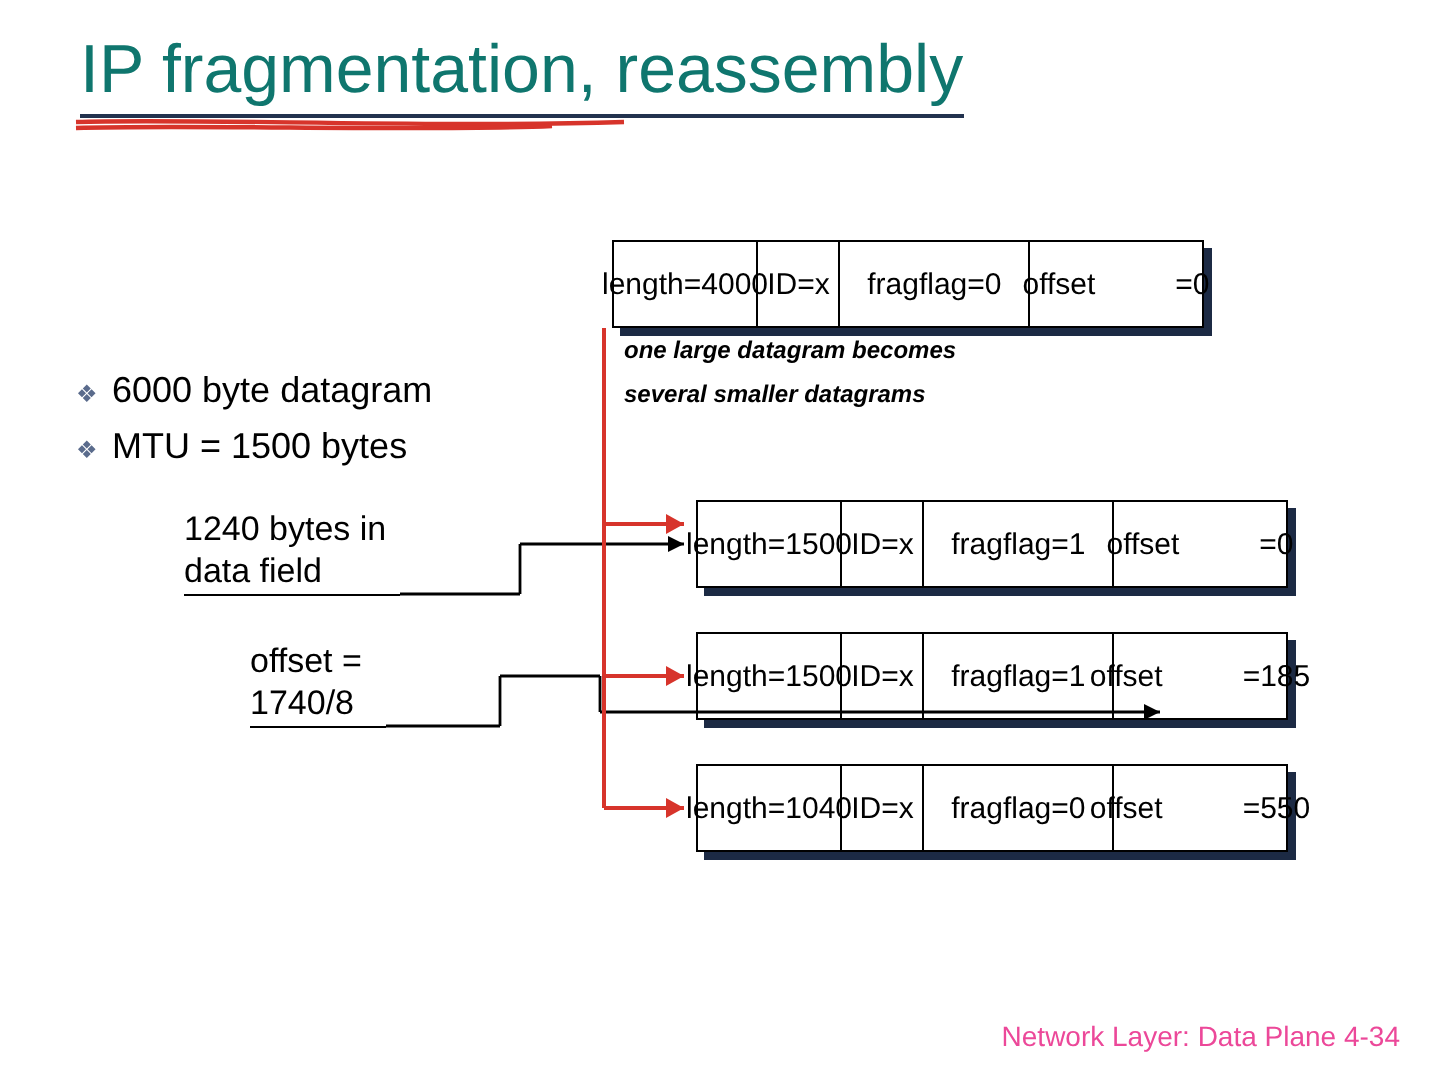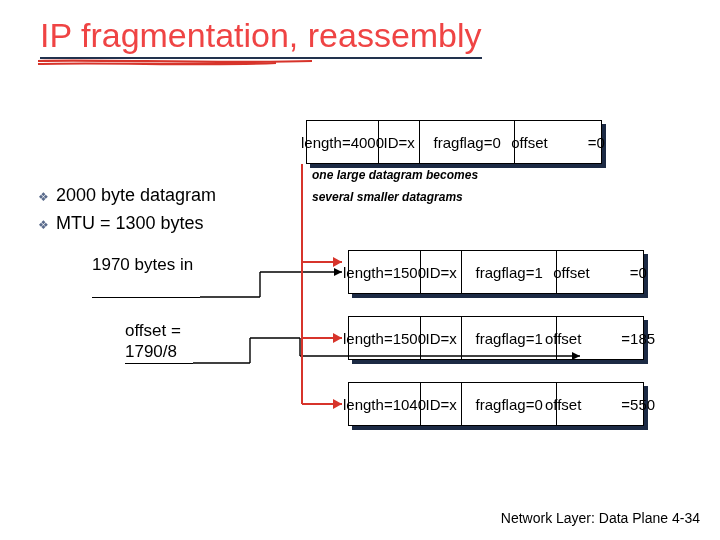--- a/index.html
+++ b/index.html
@@ -16,21 +16,21 @@
   .slide {
     position: relative;
     width: 720px;
     height: 540px;
   }
   .title {
     position: absolute;
     left: 40px;
     top: 16px;
     font-size: 34px;
-    color: #ef4444;
+    color: #0f766e;
     border-bottom: 2px solid #22324e;
     padding-bottom: 2px;
   }
   .title-underline-red {
     position: absolute;
     left: 36px;
     top: 58px;
     width: 280px;
     height: 8px;
   }
@@ -170,53 +170,54 @@
   .blk { stroke: #000; stroke-width: 1.4; fill: none; }
   .red { stroke: #d7342b; stroke-width: 2; fill: none; }
   .ah-blk { fill: #000; }
   .ah-red { fill: #d7342b; }
 
   .footer {
     position: absolute;
     right: 20px;
     bottom: 14px;
     font-size: 14px;
-    color: #000000;
+    color: #ec4899;
   }
 </style>
 </head>
 <body>
 <div class="slide">
 
 <div class="title">IP fragmentation, reassembly</div>
 <svg class="title-underline-red" viewBox="0 0 280 8" preserveAspectRatio="none">
   <path d="M2,3 C60,1 180,6 276,3"></path>
   <path d="M2,6 C60,4 180,8 240,5"></path>
 </svg>
 
 
 <div class="bullets">
   <div class="row">
     <span class="sym">❖</span>
-    <span>2000 byte datagram</span>
+    <span>6000 byte datagram</span>
   </div>
   <div class="row">
     <span class="sym">❖</span>
-    <span>MTU = 1300 bytes</span>
+    <span>MTU = 1500 bytes</span>
   </div>
 </div>
 
 <div class="note1">
-  <div>1970 bytes in</div>
+  <div>1240 bytes in</div>
+  <div>data field</div>
 </div>
 <div class="note1-underline"></div>
 
 <div class="note2">
   <div>offset =</div>
-  <div>1790/8</div>
+  <div>1740/8</div>
 </div>
 <div class="note2-underline"></div>
 
 <div class="caption">
   <div>one large datagram becomes</div>
   <div>several smaller datagrams</div>
 </div>
 
 <div class="packet" id="p0">
   <div class="shadow"></div>

